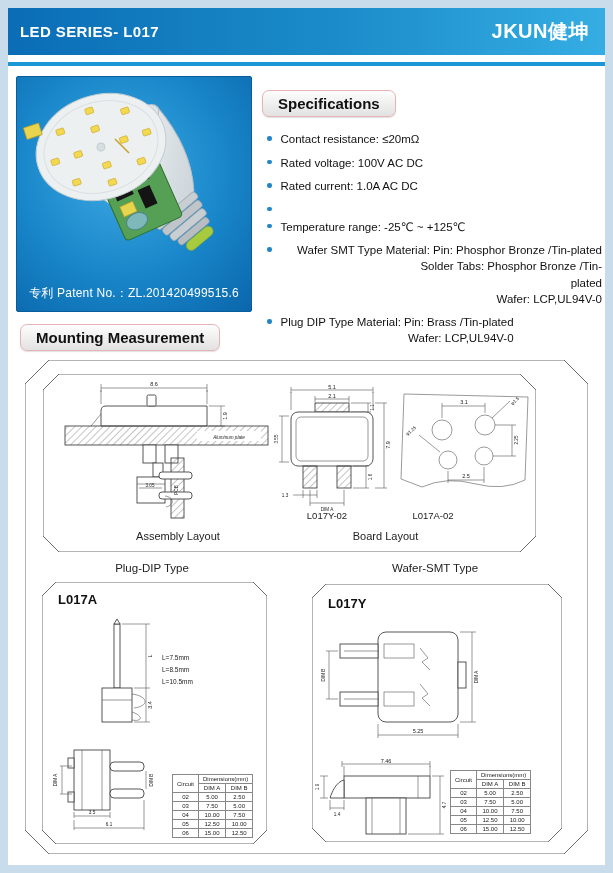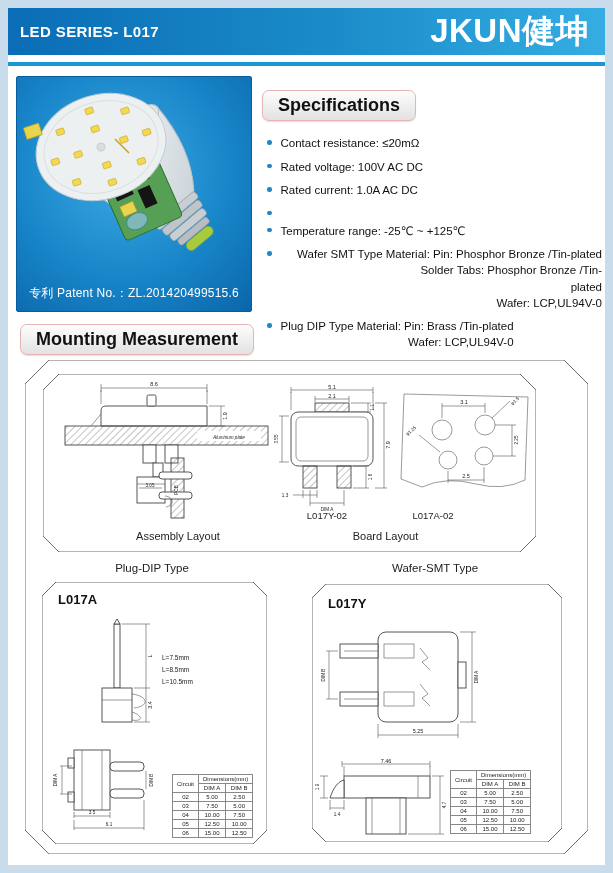--- a/index.html
+++ b/index.html
@@ -5,34 +5,34 @@
   * { margin:0; padding:0; box-sizing:border-box; }
   html,body { width:613px; height:873px; }
   body { background:#c9dcec; font-family:"Liberation Sans","DejaVu Sans",sans-serif; position:relative; }
   .page { position:absolute; left:8px; top:8px; width:597px; height:857px; background:#ffffff; overflow:hidden; }
 
   
   .hdr { position:absolute; left:0; top:0; width:597px; height:47px;
          background:linear-gradient(90deg,#0a6db6 0%,#1b8cc9 55%,#35ade3 100%);
          display:flex; align-items:center; justify-content:space-between; }
   .hdr-title { color:#fff; font-weight:bold; font-size:15px; padding-left:12px; letter-spacing:.4px; }
-  .hdr-logo  { color:#fff; font-weight:800; font-size:33px; padding-right:16px; letter-spacing:.5px; }
+  .hdr-logo  { color:#fff; font-weight:800; font-size:20px; padding-right:16px; letter-spacing:.5px; }
   .rule { position:absolute; left:0; top:54px; width:597px; height:4px; background:#1a98d6; }
 
   
   .card { position:absolute; left:8px; top:68px; width:236px; height:236px; border-radius:2px;
           background:radial-gradient(circle at 45% 40%, #3fa9e4 0%, #1886c9 55%, #0b66ab 100%);
           border:1px solid #0a5d9d; overflow:hidden; }
   .patent { position:absolute; left:0; bottom:9px; width:100%; text-align:center;
             color:#fff; font-size:12px; letter-spacing:.2px; }
   .bulb { position:absolute; left:0; top:0; }
 
   
   .badge { display:inline-block; padding:4px 15px; border:1px solid #e6b4b4; border-radius:7px;
-           background:linear-gradient(#fdfdfd,#e2e2e2); font-weight:bold; font-size:18px; color:#111;
+           background:linear-gradient(#fdfdfd,#e2e2e2); font-weight:bold; font-size:15px; color:#111;
            box-shadow:0 1px 1px rgba(0,0,0,.12); }
 
   
   .specs { position:absolute; left:254px; top:82px; width:340px; }
   .spec-list { list-style:none; margin-top:14px; font-size:11.5px; color:#111;text-align:right; }
   .spec-list li { display:flex; margin-bottom:7.5px; line-height:1.4; }
   .bullet { flex:none; width:4.5px; height:4.5px; border-radius:50%; background:#1f86c8; margin:5px 9px 0 5px; }
   .cont { padding-left:120px; }
 
   .mount-badge { position:absolute; left:12px; top:316px; }

